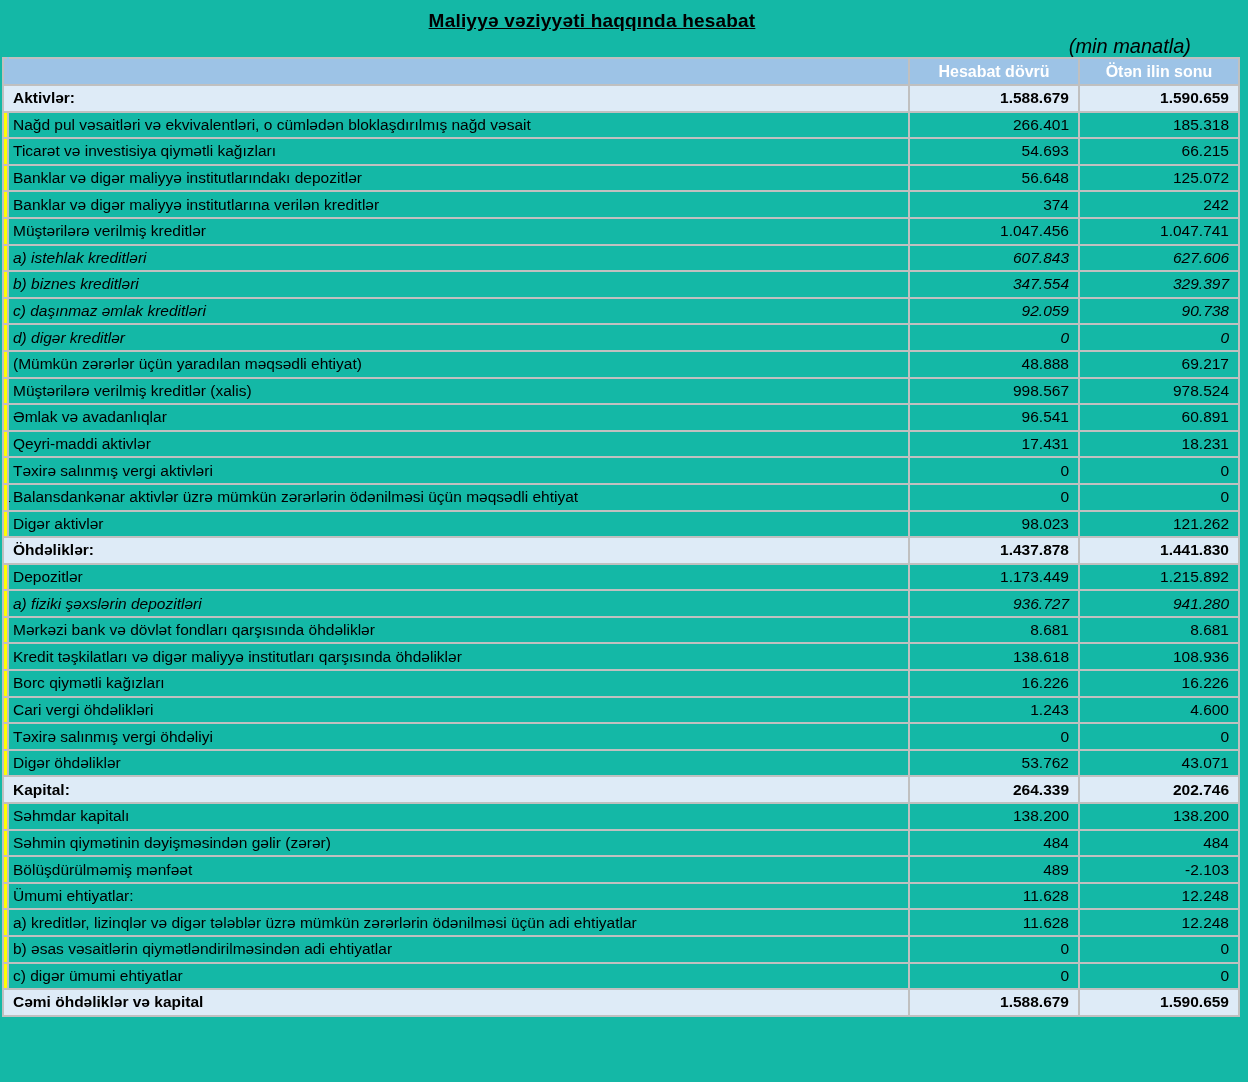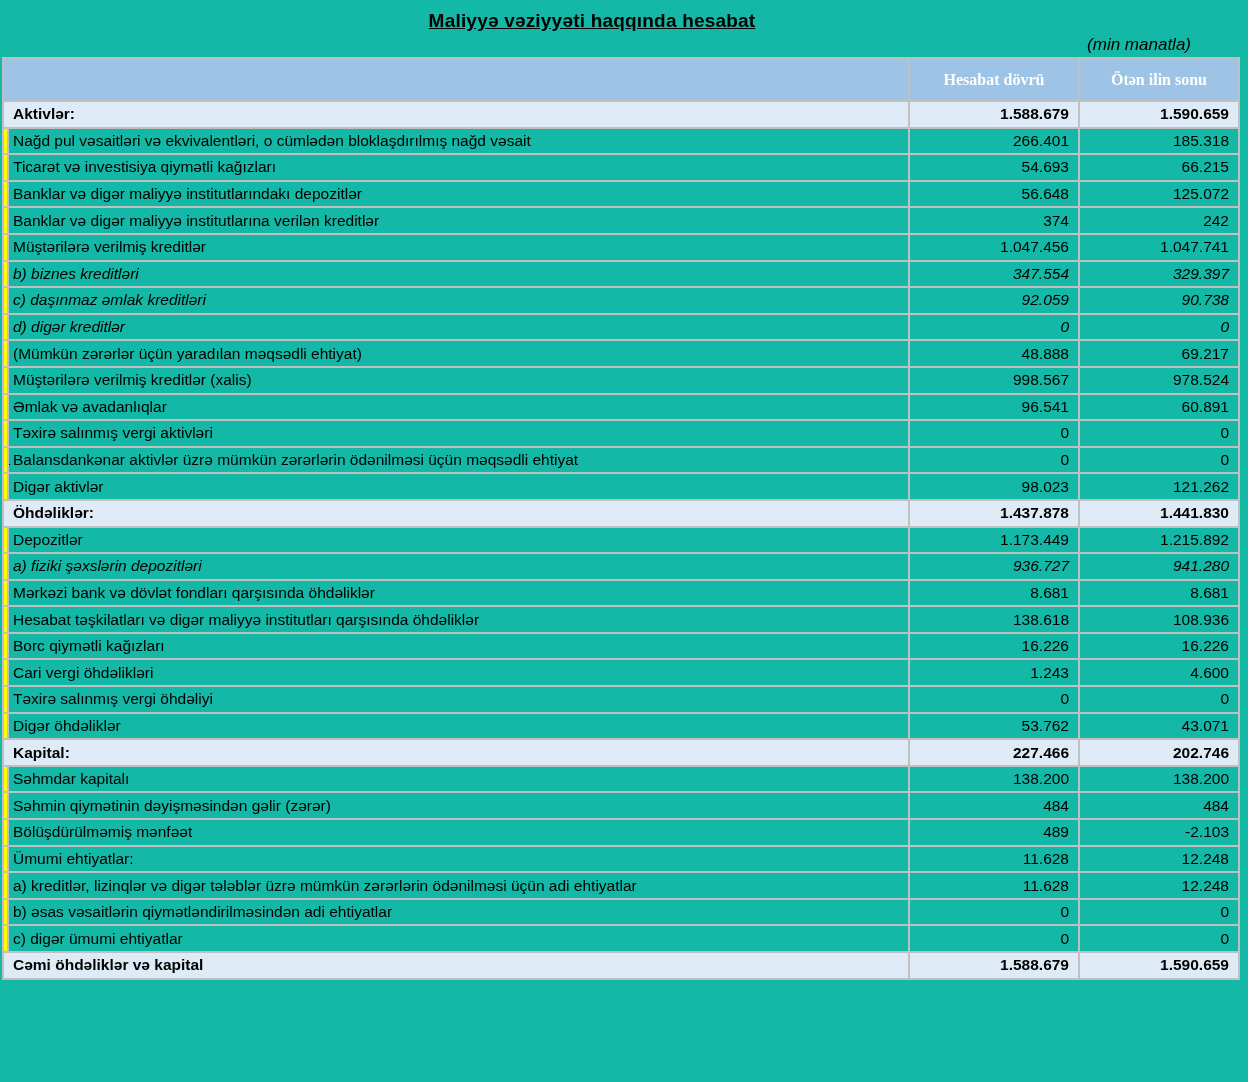--- a/index.html
+++ b/index.html
@@ -18,21 +18,21 @@
     width:1184px;
     text-align:center;
     font-size:19px;
     font-weight:bold;
     text-decoration:underline;
     letter-spacing:0.2px;
   }
   .unit-note{
     position:absolute;
     top:35px; right:57px;
-    font-size:17px;
+    font-size:20px;
     font-style:italic;
   }
   table.fin-table{
     position:absolute;
     top:57px; left:2px;
     width:1236px;
     border-collapse:collapse;
     table-layout:fixed;
     font-size:15.5px;
   }
@@ -48,22 +48,21 @@
     vertical-align:middle;
     box-sizing:content-box;
   }
   thead th{
     height:25px;
     background:var(--header-bg, #9dc3e6);
     color:var(--header-text, #ffffff);
     font-weight:bold;
     font-size:16px;
     text-align:center;
-    padding:8px;
-    font-family:Liberation Serif, serif;
+    padding:0;
   }
   thead th.stripe{
     border-right-color:var(--header-bg, #9dc3e6);
   }
   tbody td{height:24.6px;}
   td.label{
     padding:0 4px;
     text-align:left;
     position:relative;
   }
@@ -150,20 +149,26 @@
     <td class="num">242</td>
   </tr>
         <tr class="row-normal">
     <td class="stripe"></td>
     <td class="label">Müştərilərə verilmiş kreditlər</td>
     <td class="num">1.047.456</td>
     <td class="num">1.047.741</td>
   </tr>
         <tr class="row-italic">
     <td class="stripe"></td>
+    <td class="label">a) istehlak kreditləri</td>
+    <td class="num">607.843</td>
+    <td class="num">627.606</td>
+  </tr>
+        <tr class="row-italic">
+    <td class="stripe"></td>
     <td class="label">b) biznes kreditləri</td>
     <td class="num">347.554</td>
     <td class="num">329.397</td>
   </tr>
         <tr class="row-italic">
     <td class="stripe"></td>
     <td class="label">c) daşınmaz əmlak kreditləri</td>
     <td class="num">92.059</td>
     <td class="num">90.738</td>
   </tr>
@@ -186,20 +191,26 @@
     <td class="num">978.524</td>
   </tr>
         <tr class="row-normal">
     <td class="stripe"></td>
     <td class="label">Əmlak və avadanlıqlar</td>
     <td class="num">96.541</td>
     <td class="num">60.891</td>
   </tr>
         <tr class="row-normal">
     <td class="stripe"></td>
+    <td class="label">Qeyri-maddi aktivlər</td>
+    <td class="num">17.431</td>
+    <td class="num">18.231</td>
+  </tr>
+        <tr class="row-normal">
+    <td class="stripe"></td>
     <td class="label">Təxirə salınmış vergi aktivləri</td>
     <td class="num">0</td>
     <td class="num">0</td>
   </tr>
         <tr class="row-normal">
     <td class="stripe"></td>
     <td class="label"><span class="overflow-char">L</span>Balansdankənar aktivlər üzrə mümkün zərərlərin ödənilməsi üçün məqsədli ehtiyat</td>
     <td class="num">0</td>
     <td class="num">0</td>
   </tr>
@@ -228,21 +239,21 @@
     <td class="num">941.280</td>
   </tr>
         <tr class="row-normal">
     <td class="stripe"></td>
     <td class="label">Mərkəzi bank və dövlət fondları qarşısında öhdəliklər</td>
     <td class="num">8.681</td>
     <td class="num">8.681</td>
   </tr>
         <tr class="row-normal">
     <td class="stripe"></td>
-    <td class="label">Hesabat təşkilatları və digər maliyyə institutları qarşısında öhdəliklər</td>
+    <td class="label">Kredit təşkilatları və digər maliyyə institutları qarşısında öhdəliklər</td>
     <td class="num">138.618</td>
     <td class="num">108.936</td>
   </tr>
         <tr class="row-normal">
     <td class="stripe"></td>
     <td class="label">Borc qiymətli kağızları</td>
     <td class="num">16.226</td>
     <td class="num">16.226</td>
   </tr>
         <tr class="row-normal">
@@ -259,21 +270,21 @@
   </tr>
         <tr class="row-normal">
     <td class="stripe"></td>
     <td class="label">Digər öhdəliklər</td>
     <td class="num">53.762</td>
     <td class="num">43.071</td>
   </tr>
         <tr class="row-section">
     <td class="stripe"></td>
     <td class="label">Kapital:</td>
-    <td class="num">227.466</td>
+    <td class="num">264.339</td>
     <td class="num">202.746</td>
   </tr>
         <tr class="row-normal">
     <td class="stripe"></td>
     <td class="label">Səhmdar kapitalı</td>
     <td class="num">138.200</td>
     <td class="num">138.200</td>
   </tr>
         <tr class="row-normal">
     <td class="stripe"></td>

